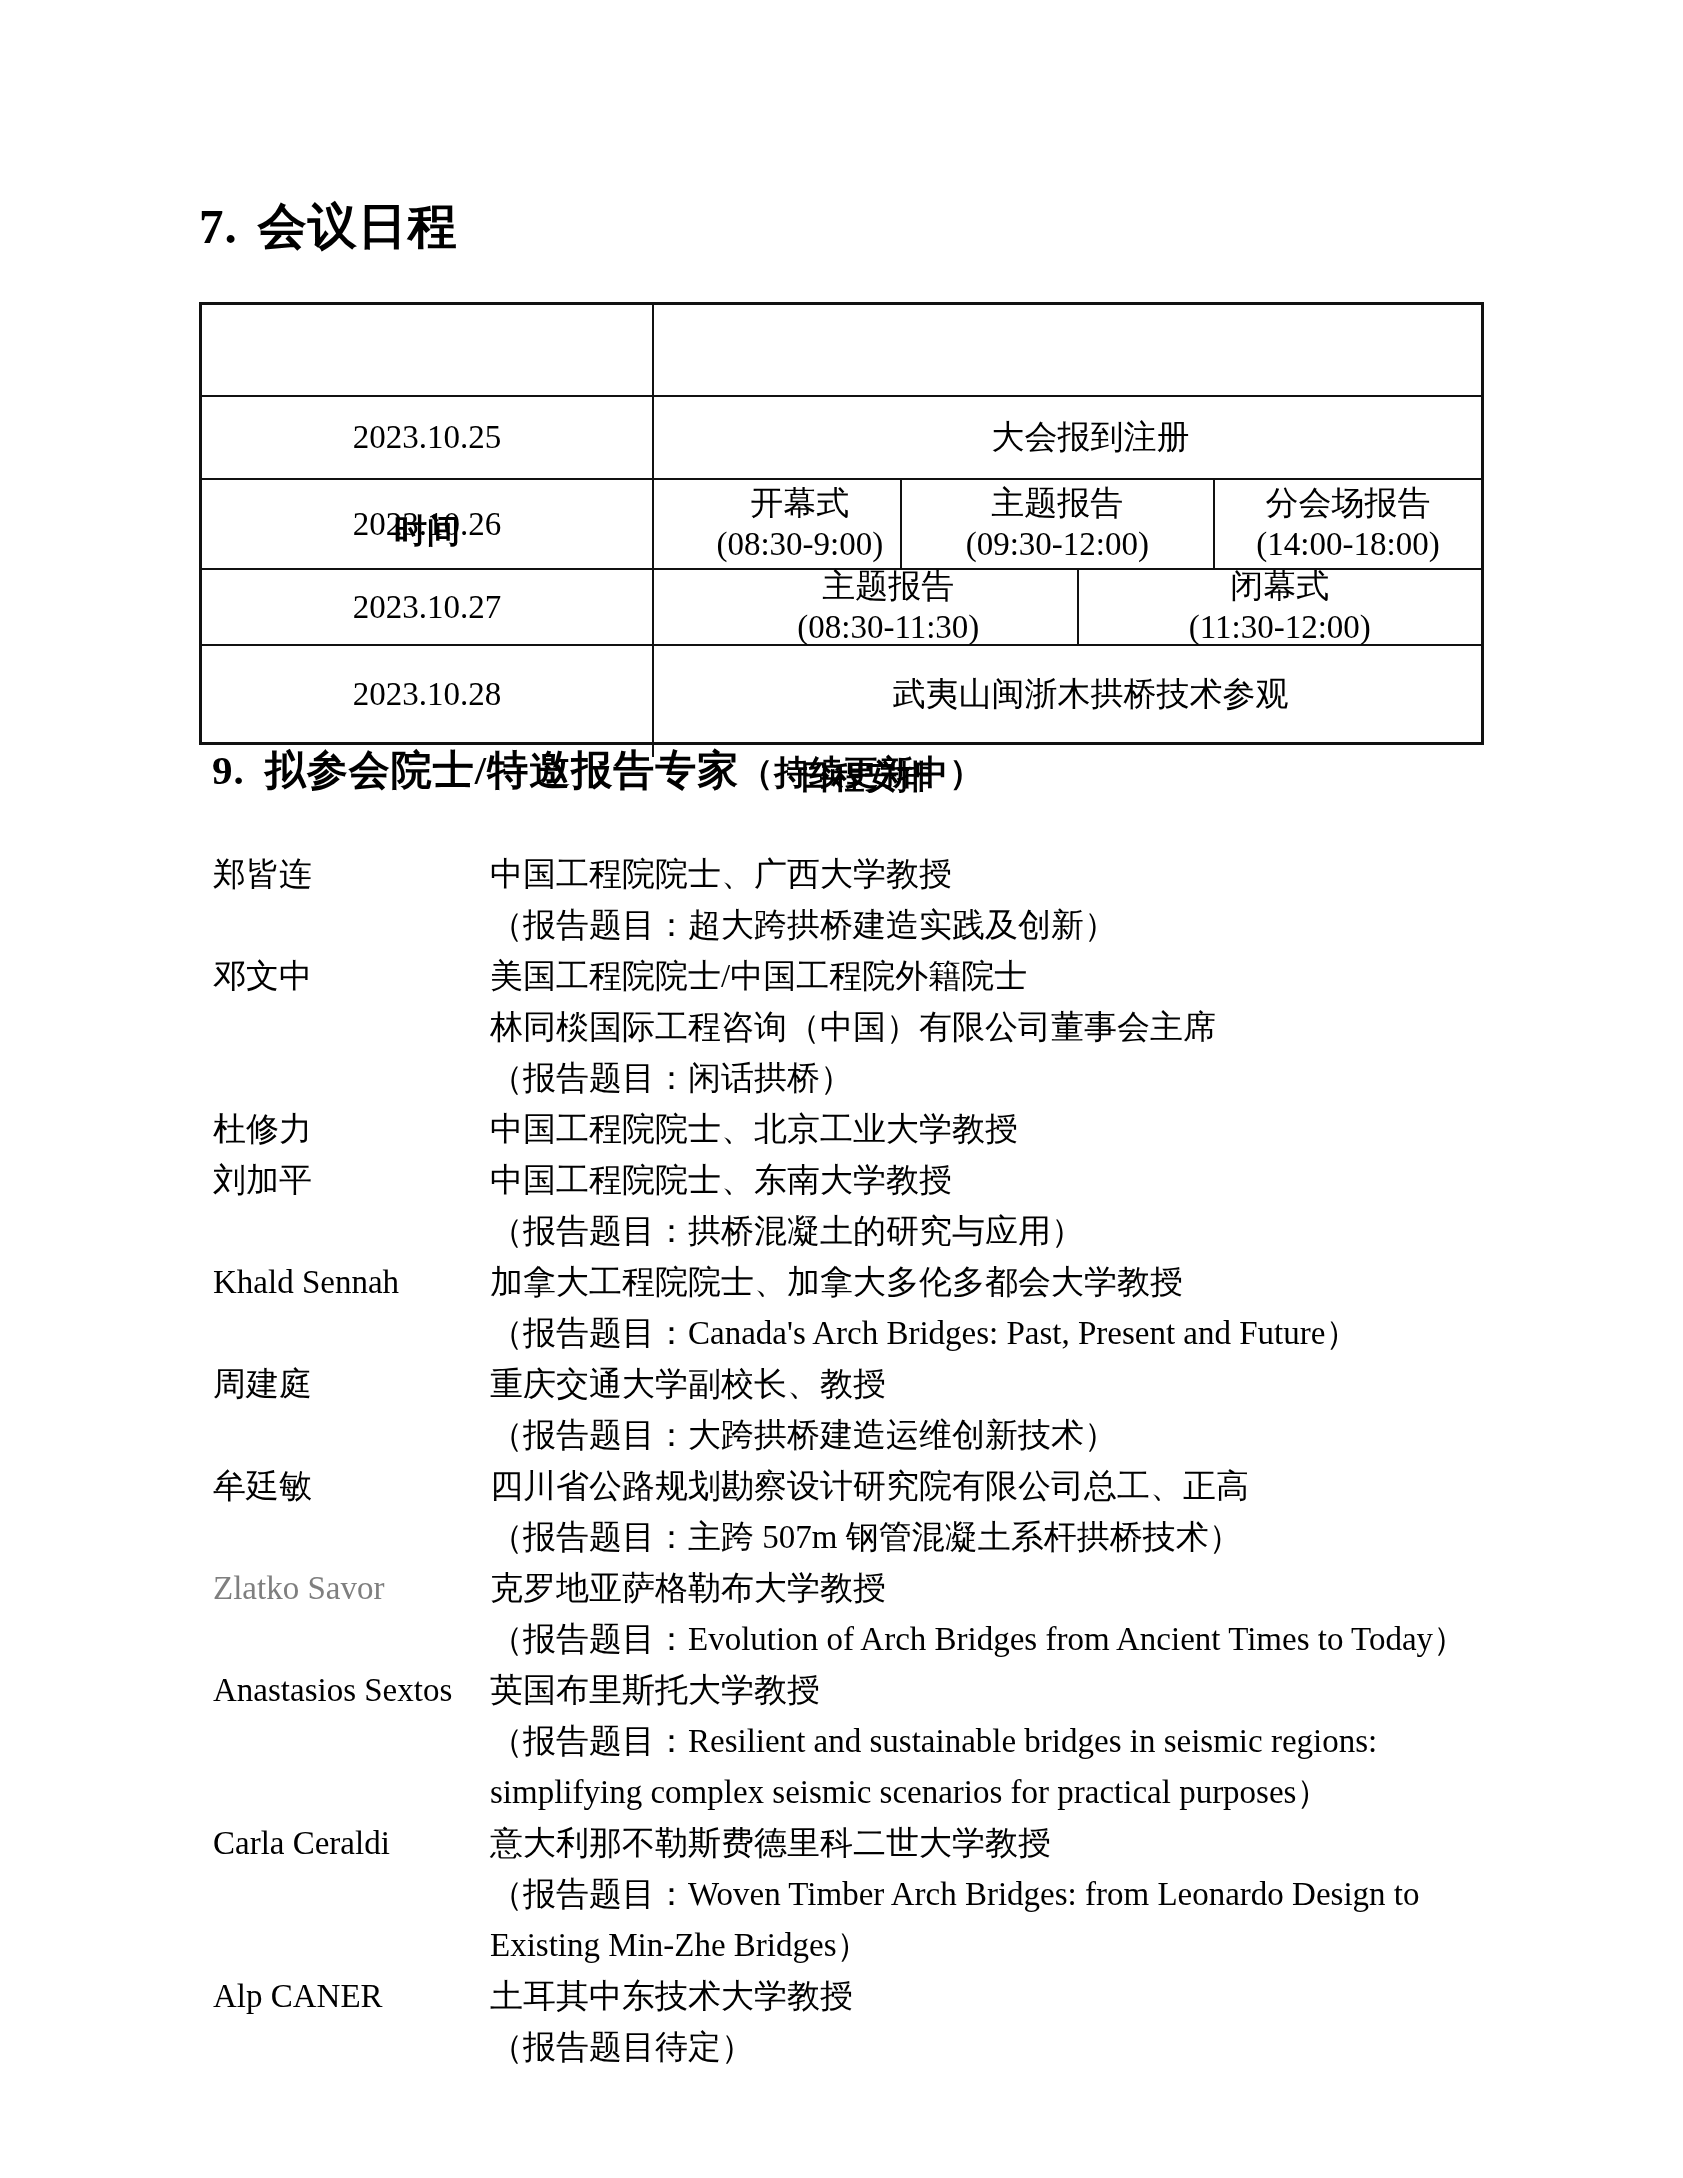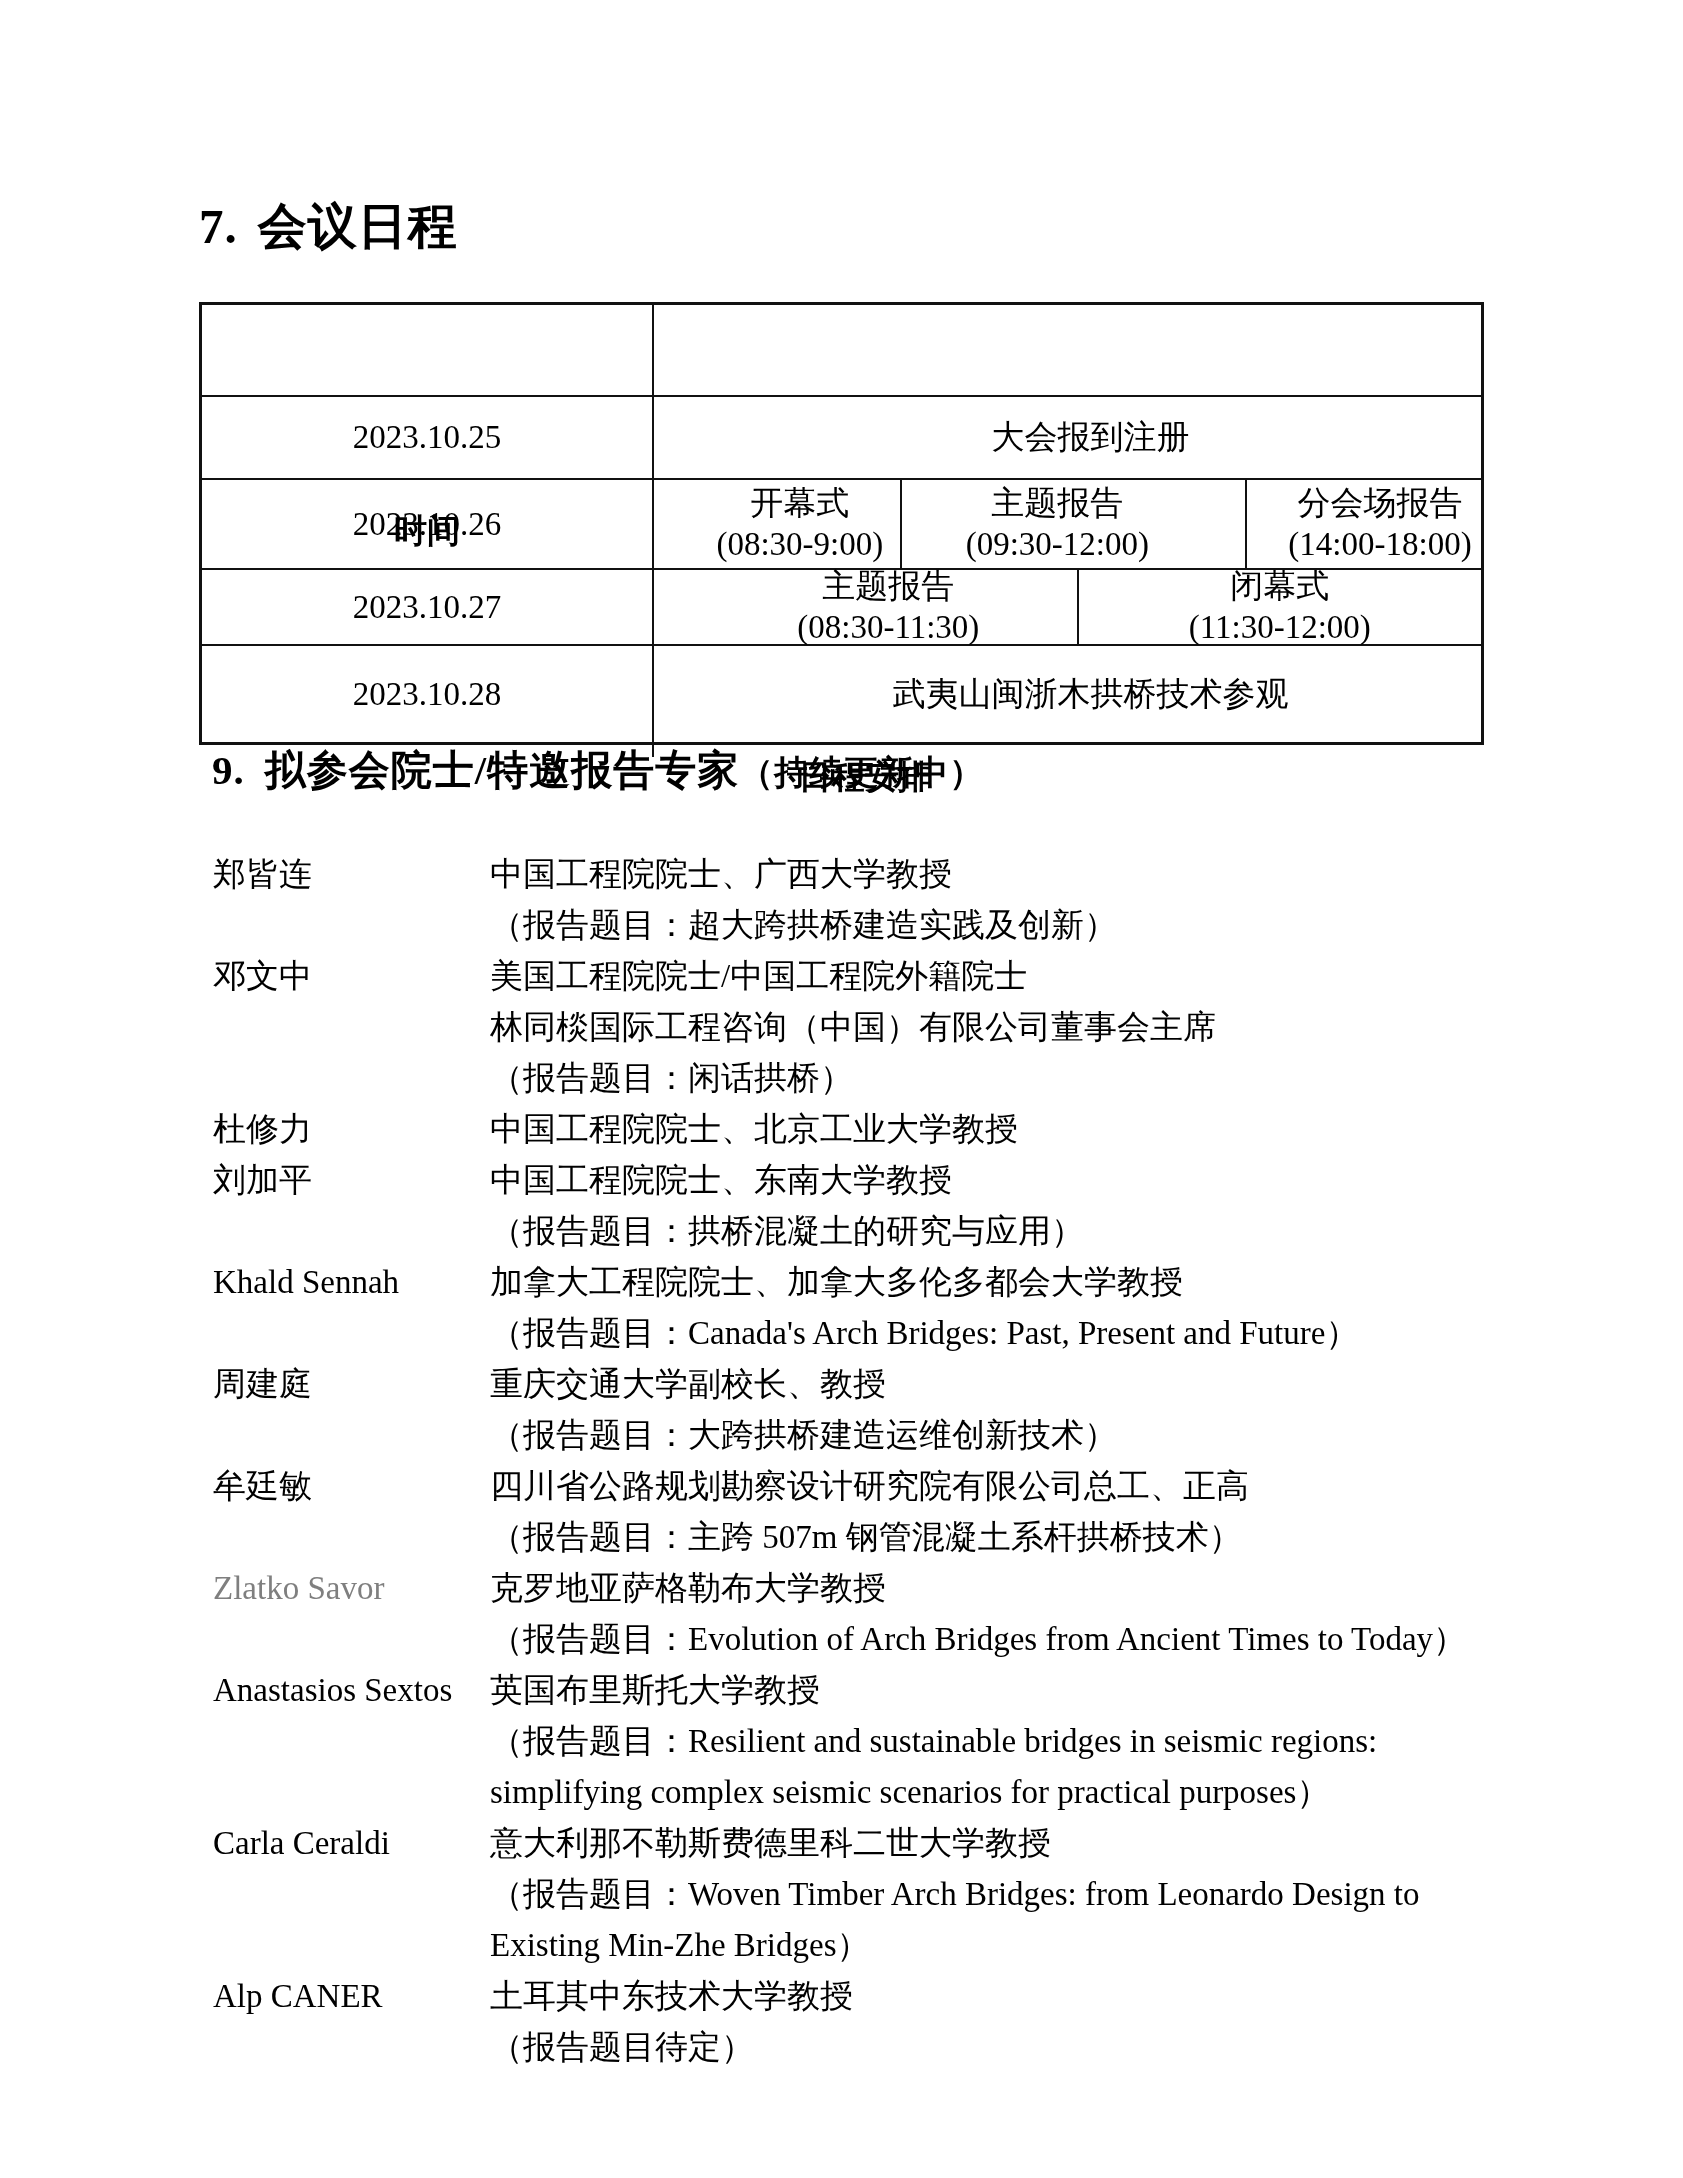--- a/index.html
+++ b/index.html
@@ -67,21 +67,21 @@
         <div class="date-col">2023.10.26</div>
         <div class="agenda-col">
           <div class="event-cell" style="flex: 0 0 29.7%;">
             <div class="">开幕式</div>
             <div class="">(08:30-9:00)</div>
           </div>
           <div class="event-cell" style="flex: 0 0 37.9%;">
             <div class="">主题报告</div>
             <div class="">(09:30-12:00)</div>
           </div>
-          <div class="event-cell" style="flex: 0 0 32.4%; margin-left: 32px;">
+          <div class="event-cell" style="flex: 0 0 32.4%;">
             <div class="">分会场报告</div>
             <div class="">(14:00-18:00)</div>
           </div>
         </div>
       </div>
       <div class="t-row" style="height: 76px;">
         <div class="date-col">2023.10.27</div>
         <div class="agenda-col">
           <div class="event-cell" style="flex: 0 0 51.1%;">
             <div class="">主题报告</div>

